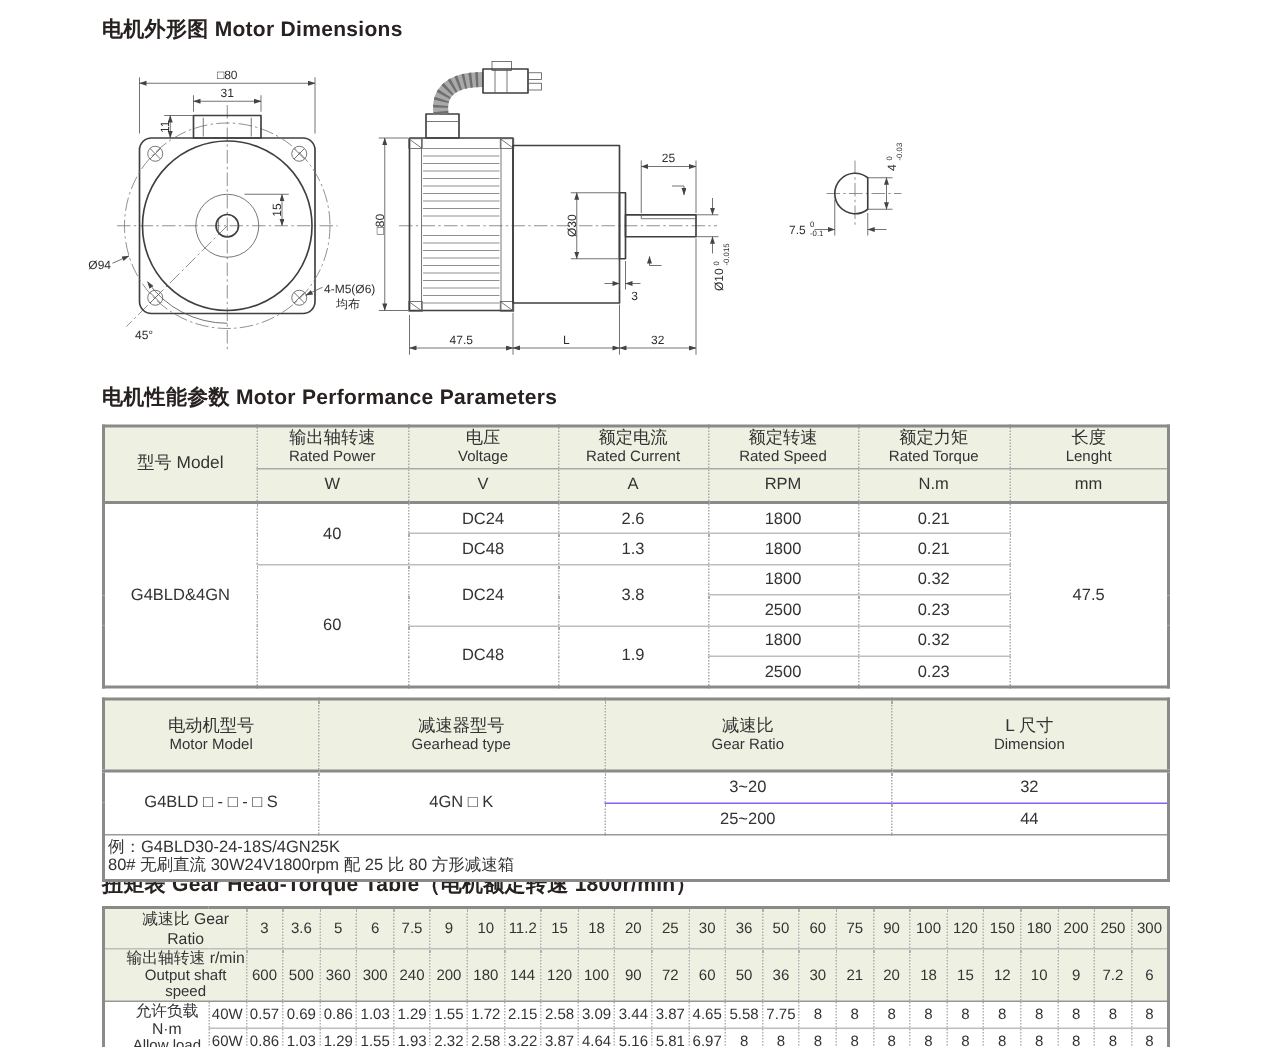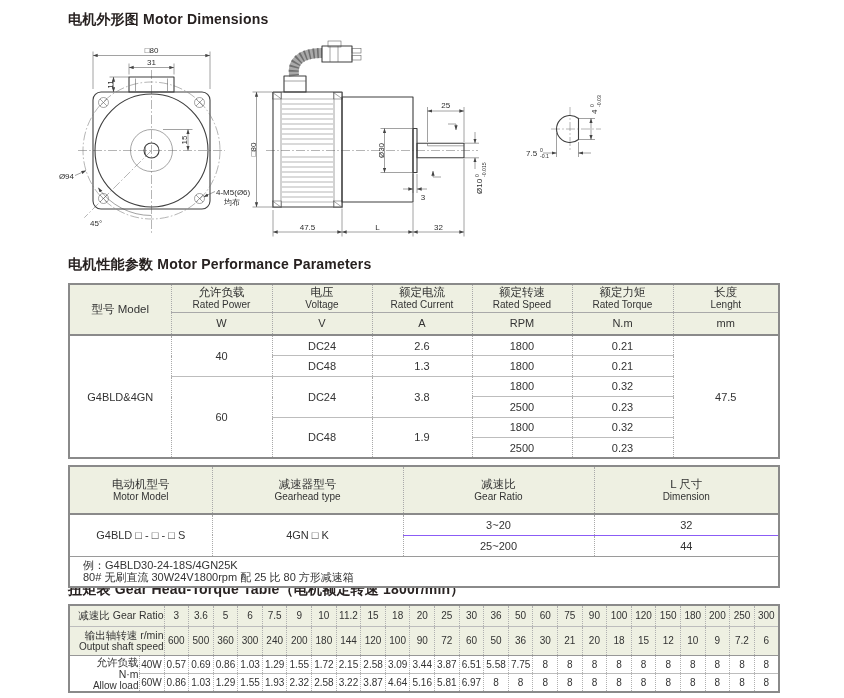--- a/index.html
+++ b/index.html
@@ -29,32 +29,32 @@
   .perf tbody tr:first-child td{border-top:2px solid #8a8a8a}
   .perf tbody td{border-top:1px solid #bdbdbd}
 
   
   .model{top:465px;width:710px}
   .model th,.model td{border-left:1px dotted #a9a9a9;font-size:11px}
   .model thead tr{height:48px}
   .model tbody tr{height:21px}
   .model tbody tr:first-child td{border-top:2px solid #8a8a8a}
   .model tbody td{border-top:1px solid #8b5cf6}
-  .model tr.note td{border-top:1px solid #9a9a9a;border-left:none;text-align:left;font-size:11px;line-height:12.5px;padding:2px 0 2px 13px;height:24px}
+  .model tr.note td{border-top:1px solid #9a9a9a;border-left:none;text-align:left;font-size:11px;line-height:12.5px;padding:2px 0 2px 2px;height:24px}
 
   
   .torque{top:604px;width:710px}
   .torque td{border-left:1px dotted #b0b0b0;font-size:10px}
   .torque tr.ratio{height:21px}
   .torque tr.speed{height:29px}
   .torque tr.r40,.torque tr.r60{height:17px}
   .torque tr.green td{background:#eef0e2}
   .torque tr + tr td{border-top:1px solid #bdbdbd}
   .torque tr.r40 td{border-top:1.5px solid #979797}
-  .torque td.lbl{text-align:right;padding-left:4px}
+  .torque td.lbl{text-align:center;padding-left:14px}
   .torque td.lbl .zh{font-size:10.5px;line-height:12px}
   .torque td.lbl .en{font-size:10px;line-height:11px}
   .torque td.lbl .one{font-size:10.5px}
 
   
   #drawing{position:absolute;left:0;top:0;pointer-events:none}
   .s1{stroke:#3f3f3f;stroke-width:1.1;fill:none;stroke-linejoin:round}
   .s0{stroke:#5a5a5a;stroke-width:.55;fill:none}
   .dm{stroke:#555;stroke-width:.55;fill:none}
   .cl{stroke:#787878;stroke-width:.55;fill:none;stroke-dasharray:9 2.2 1.6 2.2}
@@ -289,21 +289,21 @@
       <col style="width:100px">
       <col style="width:100px">
     <col style="width:100px">
       <col style="width:101px">
       <col style="width:106px">
   </colgroup>
   <thead>
     <tr class="hdr">
       <th rowspan="2" class="inline"><span class="zh">型号 Model</span></th>
       <th>
-          <span class="zh">允许负载</span>
+          <span class="zh">输出轴转速</span>
           <span class="en">Rated Power</span>
         </th>
       <th>
           <span class="zh">电压</span>
           <span class="en">Voltage</span>
         </th>
       <th>
           <span class="zh">额定电流</span>
           <span class="en">Rated Current</span>
         </th>
@@ -493,21 +493,21 @@
         <td>0.86</td>
         <td>1.03</td>
         <td>1.29</td>
         <td>1.55</td>
         <td>1.72</td>
         <td>2.15</td>
         <td>2.58</td>
         <td>3.09</td>
         <td>3.44</td>
         <td>3.87</td>
-        <td>6.51</td>
+        <td>4.65</td>
         <td>5.58</td>
         <td>7.75</td>
         <td>8</td>
         <td>8</td>
         <td>8</td>
         <td>8</td>
         <td>8</td>
         <td>8</td>
         <td>8</td>
         <td>8</td>

